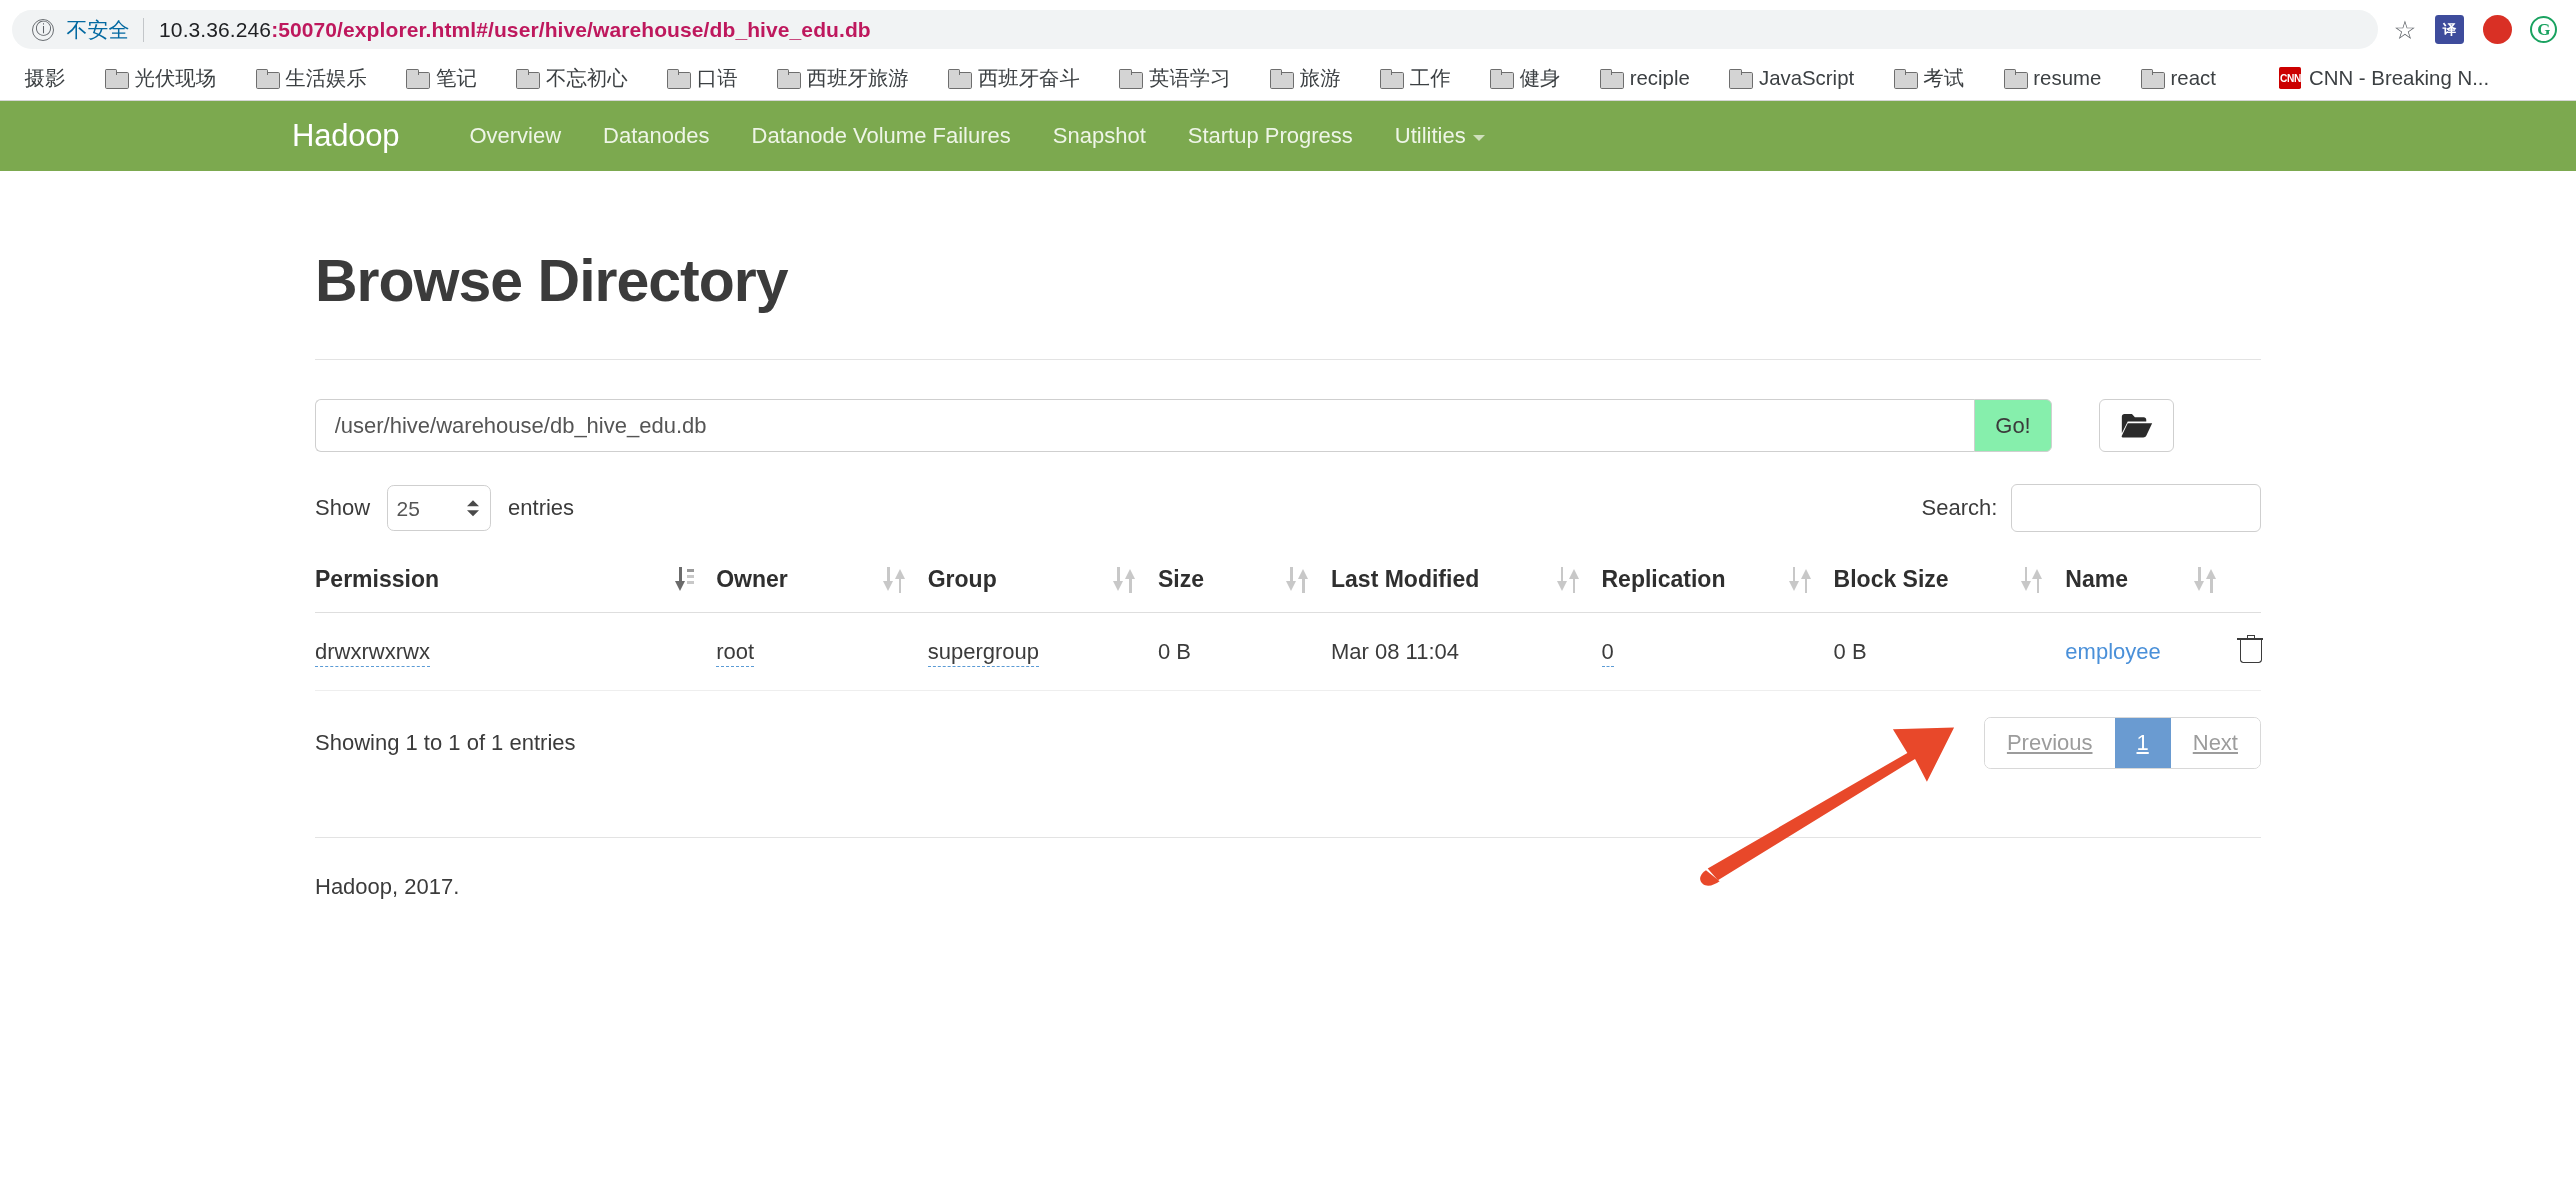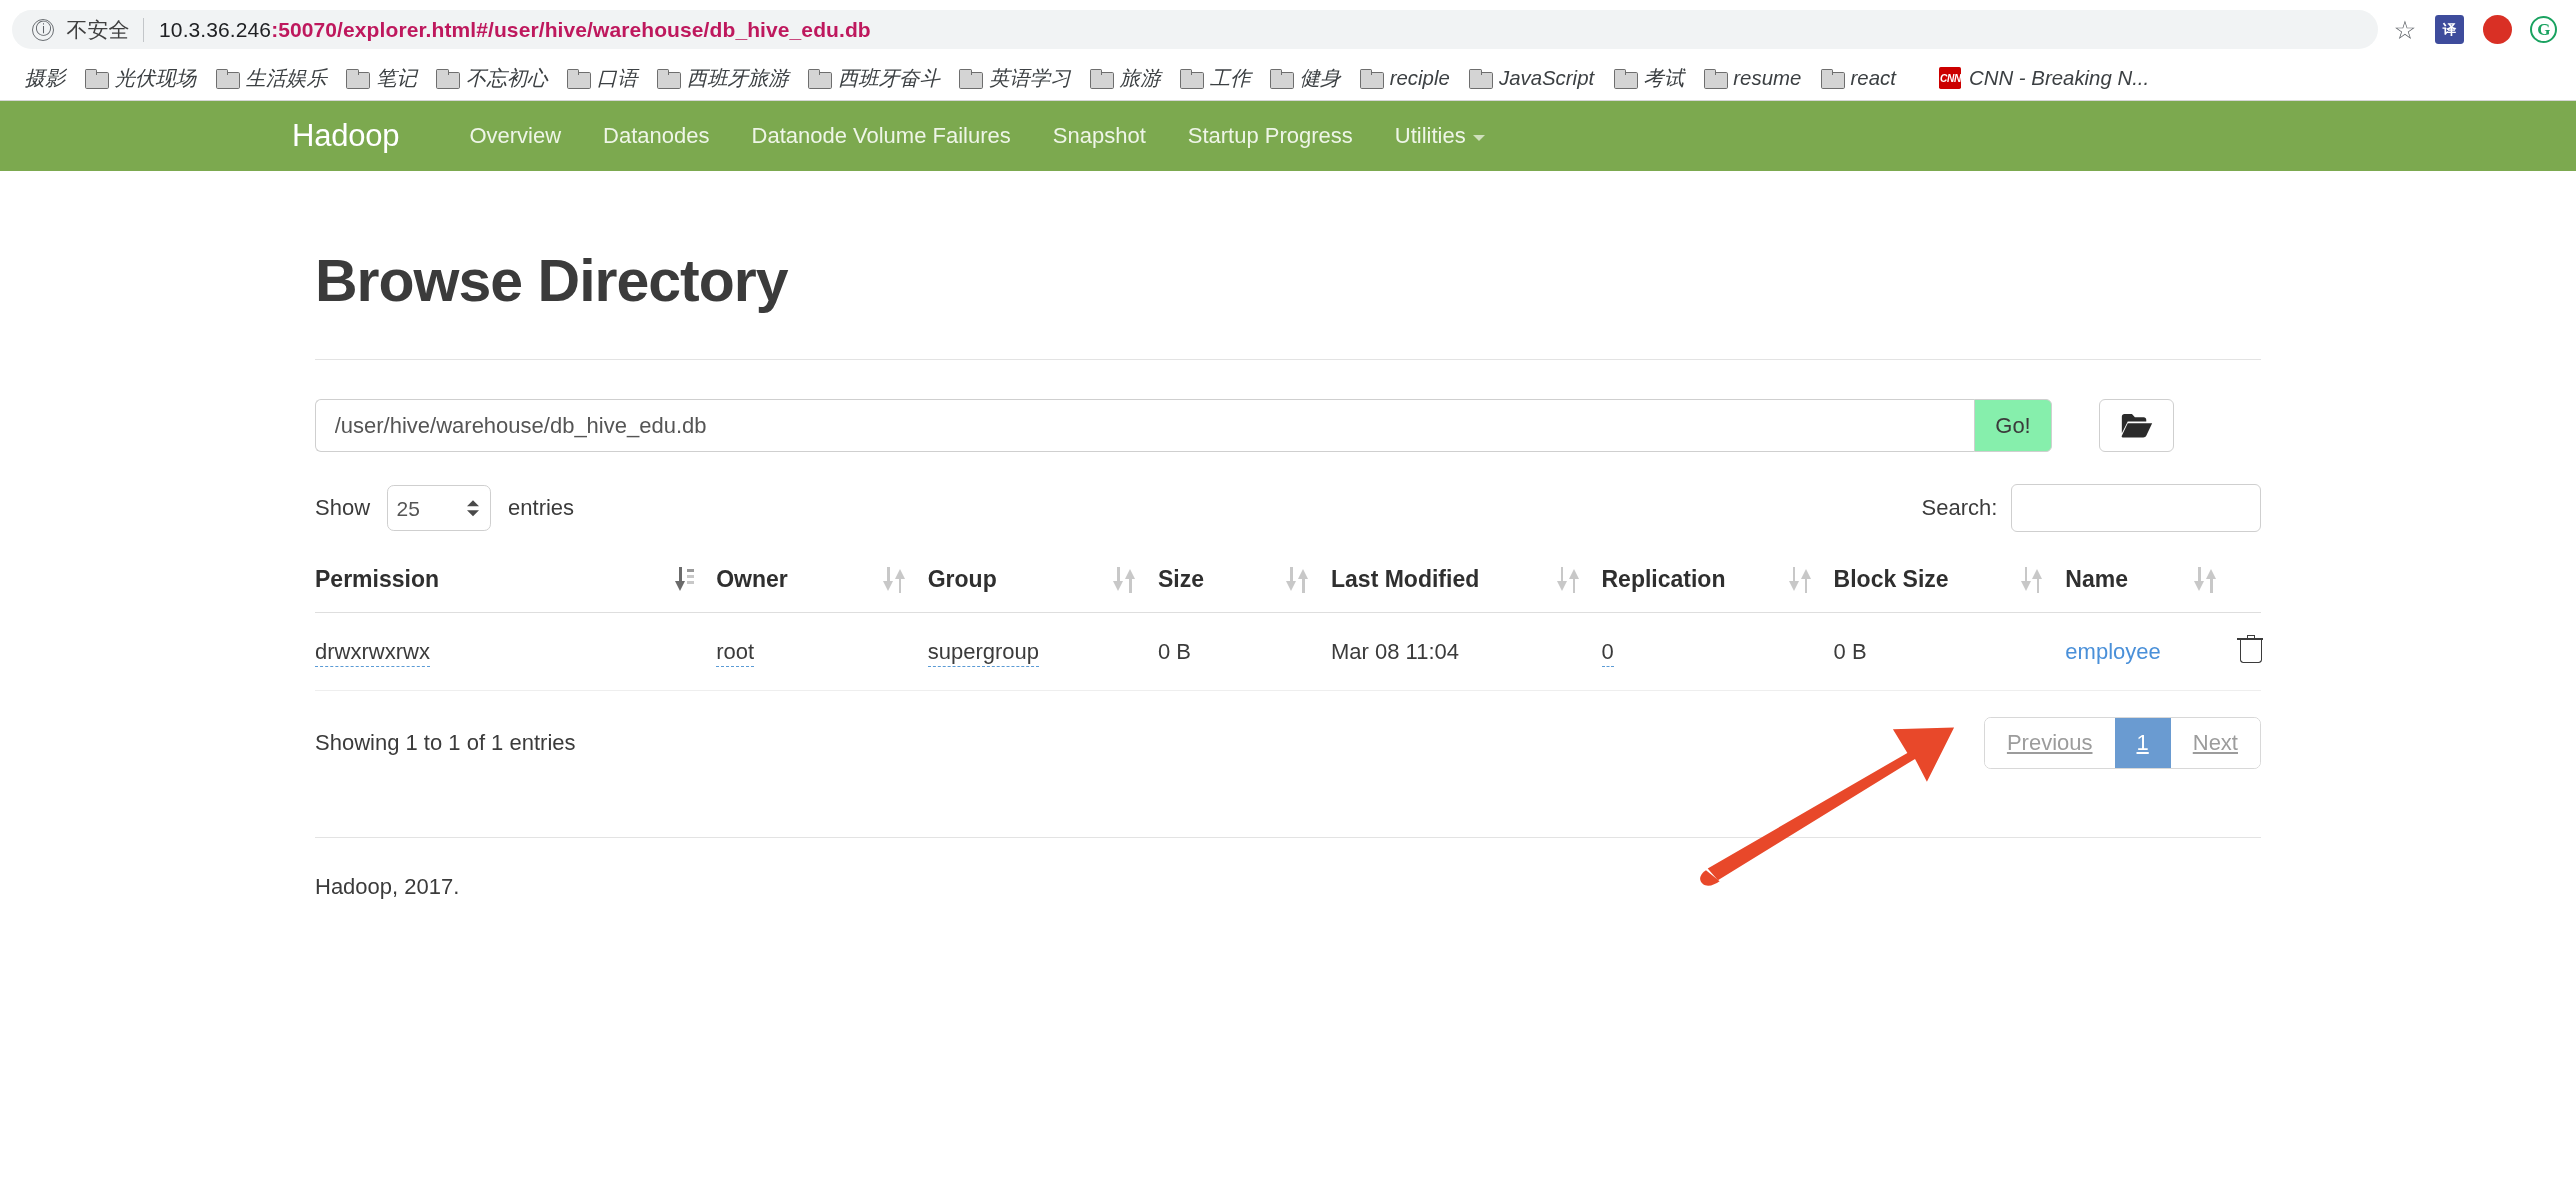--- a/index.html
+++ b/index.html
@@ -42,21 +42,21 @@
     color: #5f6368;
     font-size: 16px;
     line-height: 18.7px;
     text-align: center;
     font-family: "Liberation Serif", serif;
     flex: 0 0 auto;
     margin-right: 12px;
   }
   .not-secure {
     font-size: 21px;
-    color: #404040;
+    color: #0369a1;
     white-space: nowrap;
     margin-right: 13.6px;
   }
   .url-divider {
     width: 0.8px; height: 24px;
     background: #c3c6c9;
     margin-right: 15.3px;
   }
   .url-text { font-size: 21px; white-space: nowrap; letter-spacing: 0.1px; }
   .url-host { color: #202124; font-weight: normal; }
@@ -77,23 +77,22 @@
     width: 27px; height: 27px; font-size: 17px;
     font-family: "Liberation Serif", serif;
   }
 
   
   .bookmarks-row {
     display: flex;
     align-items: center;
     height: 44px;
     padding: 0 13.6px 0 15.3px;
-    gap: 1px;
+    gap: 21px;
     overflow: hidden;
-    font-style: italic;
   }
   .bookmark {
     display: flex;
     align-items: center;
     gap: 7.6px;
     padding: 4.2px 9.3px;
     border-radius: 3.4px;
     white-space: nowrap;
     cursor: default;
   }

